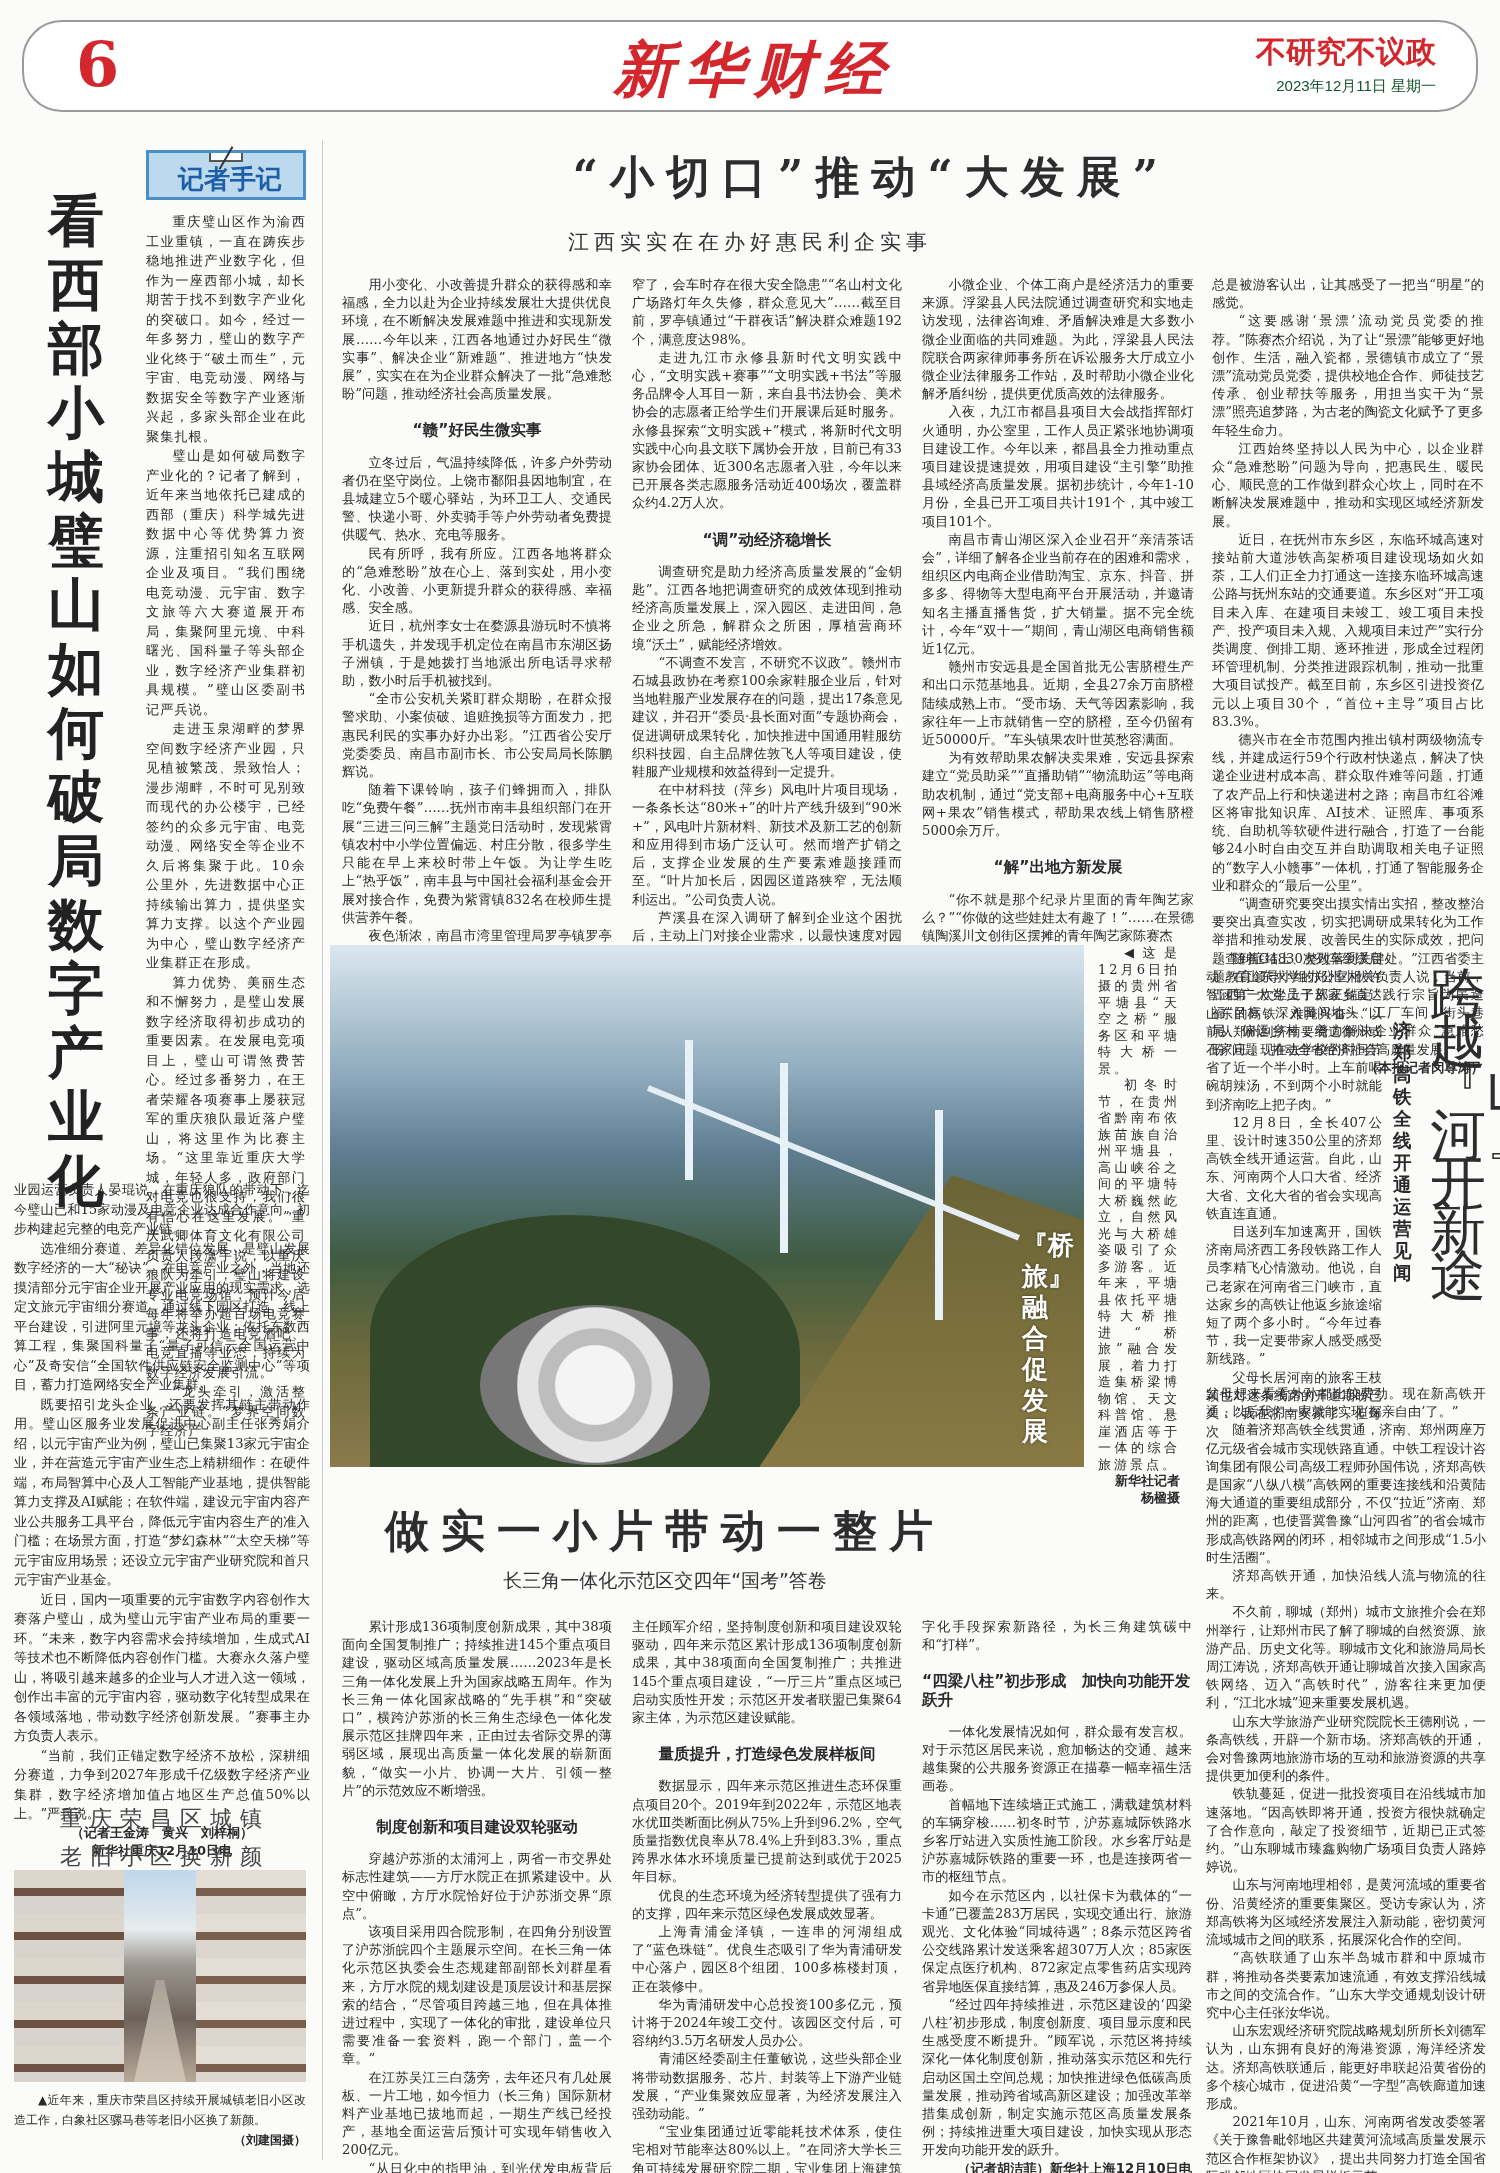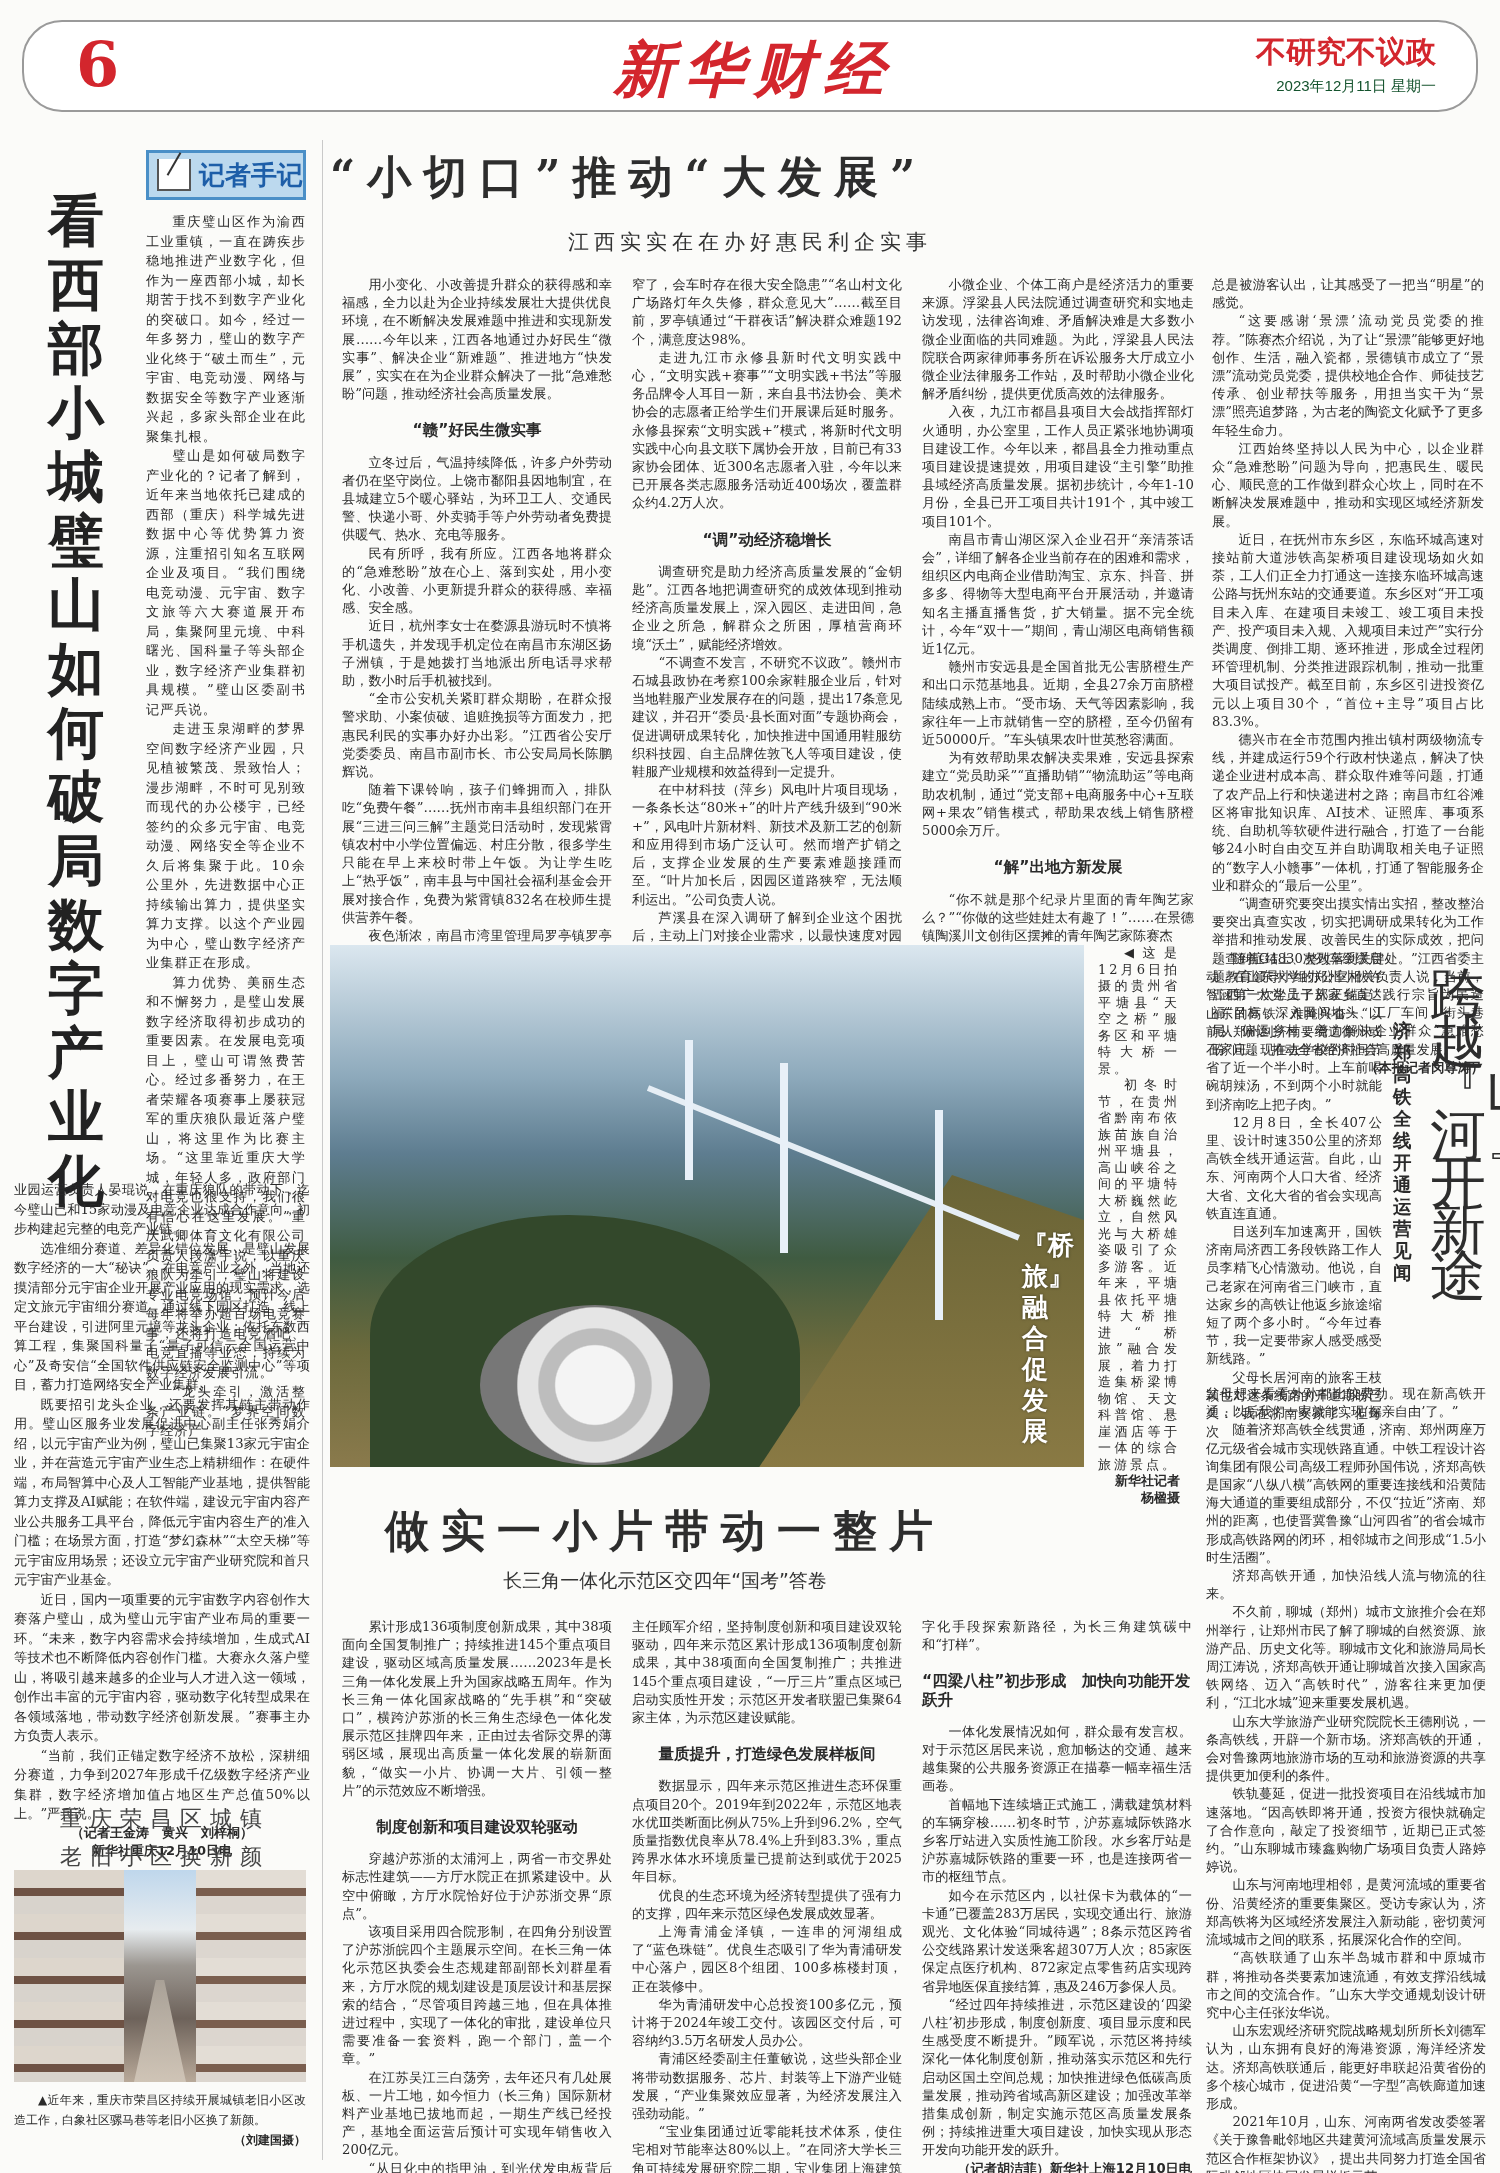--- a/index.html
+++ b/index.html
@@ -10,42 +10,42 @@
   .masthead { position: absolute; left: 22px; top: 20px; width: 1456px; height: 92px; border: 2px solid #9a9a9a; border-radius: 40px; background: #fff; }
   .page-num { position: absolute; left: 52px; top: 6px; font-family: "DejaVu Serif", serif; font-weight: bold; font-size: 62px; color: #d3262d; }
   .brand { position: absolute; left: 590px; top: 8px; font-size: 60px; color: #d3262d; font-weight: bold; letter-spacing: 10px; font-family: "DejaVu Serif", serif; font-style: italic; }
   .brand-right { position: absolute; right: 40px; top: 10px; text-align: right; }
   .brand-right .logo { font-size: 30px; color: #d3262d; font-weight: bold; font-family: "DejaVu Serif", serif; }
   .brand-right .date { font-family: "Liberation Sans", sans-serif; font-size: 15px; color: #14532d; margin-top: 4px; }
 
   
   .left-col { position: absolute; left: 0; top: 140px; width: 320px; }
   .big-v-title { position: absolute; left: 48px; top: 48px; width: 72px; font-family: "DejaVu Serif", serif; font-weight: bold; font-size: 56px; line-height: 64px; color: #222; word-break: break-all; }
-  .notes-badge { position: absolute; left: 146px; top: 10px; width: 160px; height: 50px; border: 3px solid #4a8fc7; background: #bcd9ee; display: flex; align-items: center; padding-left: 8px; }
+  .notes-badge { position: absolute; left: 146px; top: 10px; width: 160px; height: 50px; border: 3px solid #4a8fc7; background: #bcd9ee; display: flex; align-items: center; padding-left: 8px; flex-direction: column; }
   .notes-badge .book { width: 34px; height: 32px; border: 2px solid #555; border-top: none; background: #fff; position: relative; margin-right: 8px; }
   .notes-badge .book::after { content: ""; position: absolute; left: 14px; top: -8px; width: 2px; height: 26px; background: #333; transform: rotate(30deg); }
   .notes-badge .label { font-family: "DejaVu Sans", sans-serif; font-weight: bold; font-size: 26px; color: #1d5ea8; }
   .left-body { position: absolute; left: 146px; top: 72px; width: 160px; font-size: 13.2px; line-height: 19.5px; text-align: justify; letter-spacing: 1px; }
   .left-body p { text-indent: 2em; }
   .left-wide { position: absolute; left: 14px; top: 1040px; width: 296px; font-size: 13.2px; line-height: 19.5px; text-align: justify; }
   .left-wide p { text-indent: 2em; }
   .byline { text-align: center; font-family: "DejaVu Sans", sans-serif; font-size: 13px; font-weight: bold; line-height: 18px; }
   .sub-story-title { position: absolute; left: 50px; top: 1800px; width: 230px; text-align: center; font-family: "DejaVu Sans", sans-serif; font-size: 22px; line-height: 38px; letter-spacing: 8px; color: #444; }
   .photo-alley { position: absolute; left: 14px; top: 1870px; width: 292px; height: 212px; background: linear-gradient(180deg, #bfd7ec 0%, #e7ecef 28%, #9b9690 45%, #6d625a 70%, #b8a999 100%); overflow: hidden; }
   .photo-alley .bldg-l { position: absolute; left: 0; top: 0; width: 110px; height: 212px; background: repeating-linear-gradient(180deg, #ddd6cc 0 18px, #6e5244 18px 26px, #d8d3cc 26px 44px); }
   .photo-alley .bldg-r { position: absolute; right: 0; top: 0; width: 110px; height: 212px; background: repeating-linear-gradient(180deg, #e3ddd5 0 18px, #7a5e4e 18px 26px, #dcd6cf 26px 44px); }
   .photo-alley .street { position: absolute; left: 120px; top: 110px; width: 52px; height: 102px; background: linear-gradient(180deg, #a9a197, #cfc4b6); clip-path: polygon(42% 0, 58% 0, 100% 100%, 0 100%); }
   .alley-caption { position: absolute; left: 14px; top: 2090px; width: 292px; font-size: 12px; line-height: 20px; text-align: justify; }
   .alley-caption .credit { text-align: right; font-family: "DejaVu Sans", sans-serif; font-weight: bold; }
 
   
   .vline { position: absolute; width: 1px; background: #c9c9c9; }
 
   
-  .main-headline { position: absolute; left: 330px; top: 148px; width: 840px; text-align: left; font-family: "DejaVu Serif", serif; font-weight: bold; font-size: 44px; letter-spacing: 12px; color: #2d2d2d; }
+  .main-headline { position: absolute; left: 330px; top: 148px; width: 840px; text-align: right; font-family: "DejaVu Serif", serif; font-weight: bold; font-size: 44px; letter-spacing: 12px; color: #2d2d2d; }
   .main-sub { position: absolute; left: 330px; top: 228px; width: 840px; text-align: center; font-family: "DejaVu Sans", sans-serif; font-size: 21px; letter-spacing: 5px; color: #333; }
   .col { position: absolute; font-size: 13.2px; line-height: 18.2px; text-align: justify; }
   .col p { text-indent: 2em; }
   .col h3 { font-family: "DejaVu Sans", sans-serif; font-weight: bold; font-size: 15.5px; text-align: center; margin: 18px 0 14px; text-indent: 0; }
   .col .sign { text-align: right; font-family: "DejaVu Sans", sans-serif; font-weight: bold; }
 
   
   .photo-bridge { position: absolute; left: 330px; top: 945px; width: 754px; height: 522px; overflow: hidden; background: linear-gradient(180deg, #dbe7ef 0%, #8eaabc 25%, #5e7d90 40%, #3f5b41 60%, #6c6a3c 78%, #8a7a4c 100%); }
   .photo-bridge .mtn-l { position: absolute; left: 40px; top: 270px; width: 430px; height: 260px; background: #33482b; border-radius: 60% 70% 0 0; }
   .photo-bridge .mtn-r { position: absolute; right: 0; top: 230px; width: 330px; height: 300px; background: linear-gradient(180deg, #6a6436, #8a7a44); clip-path: polygon(60% 0, 100% 15%, 100% 100%, 0 100%); }

